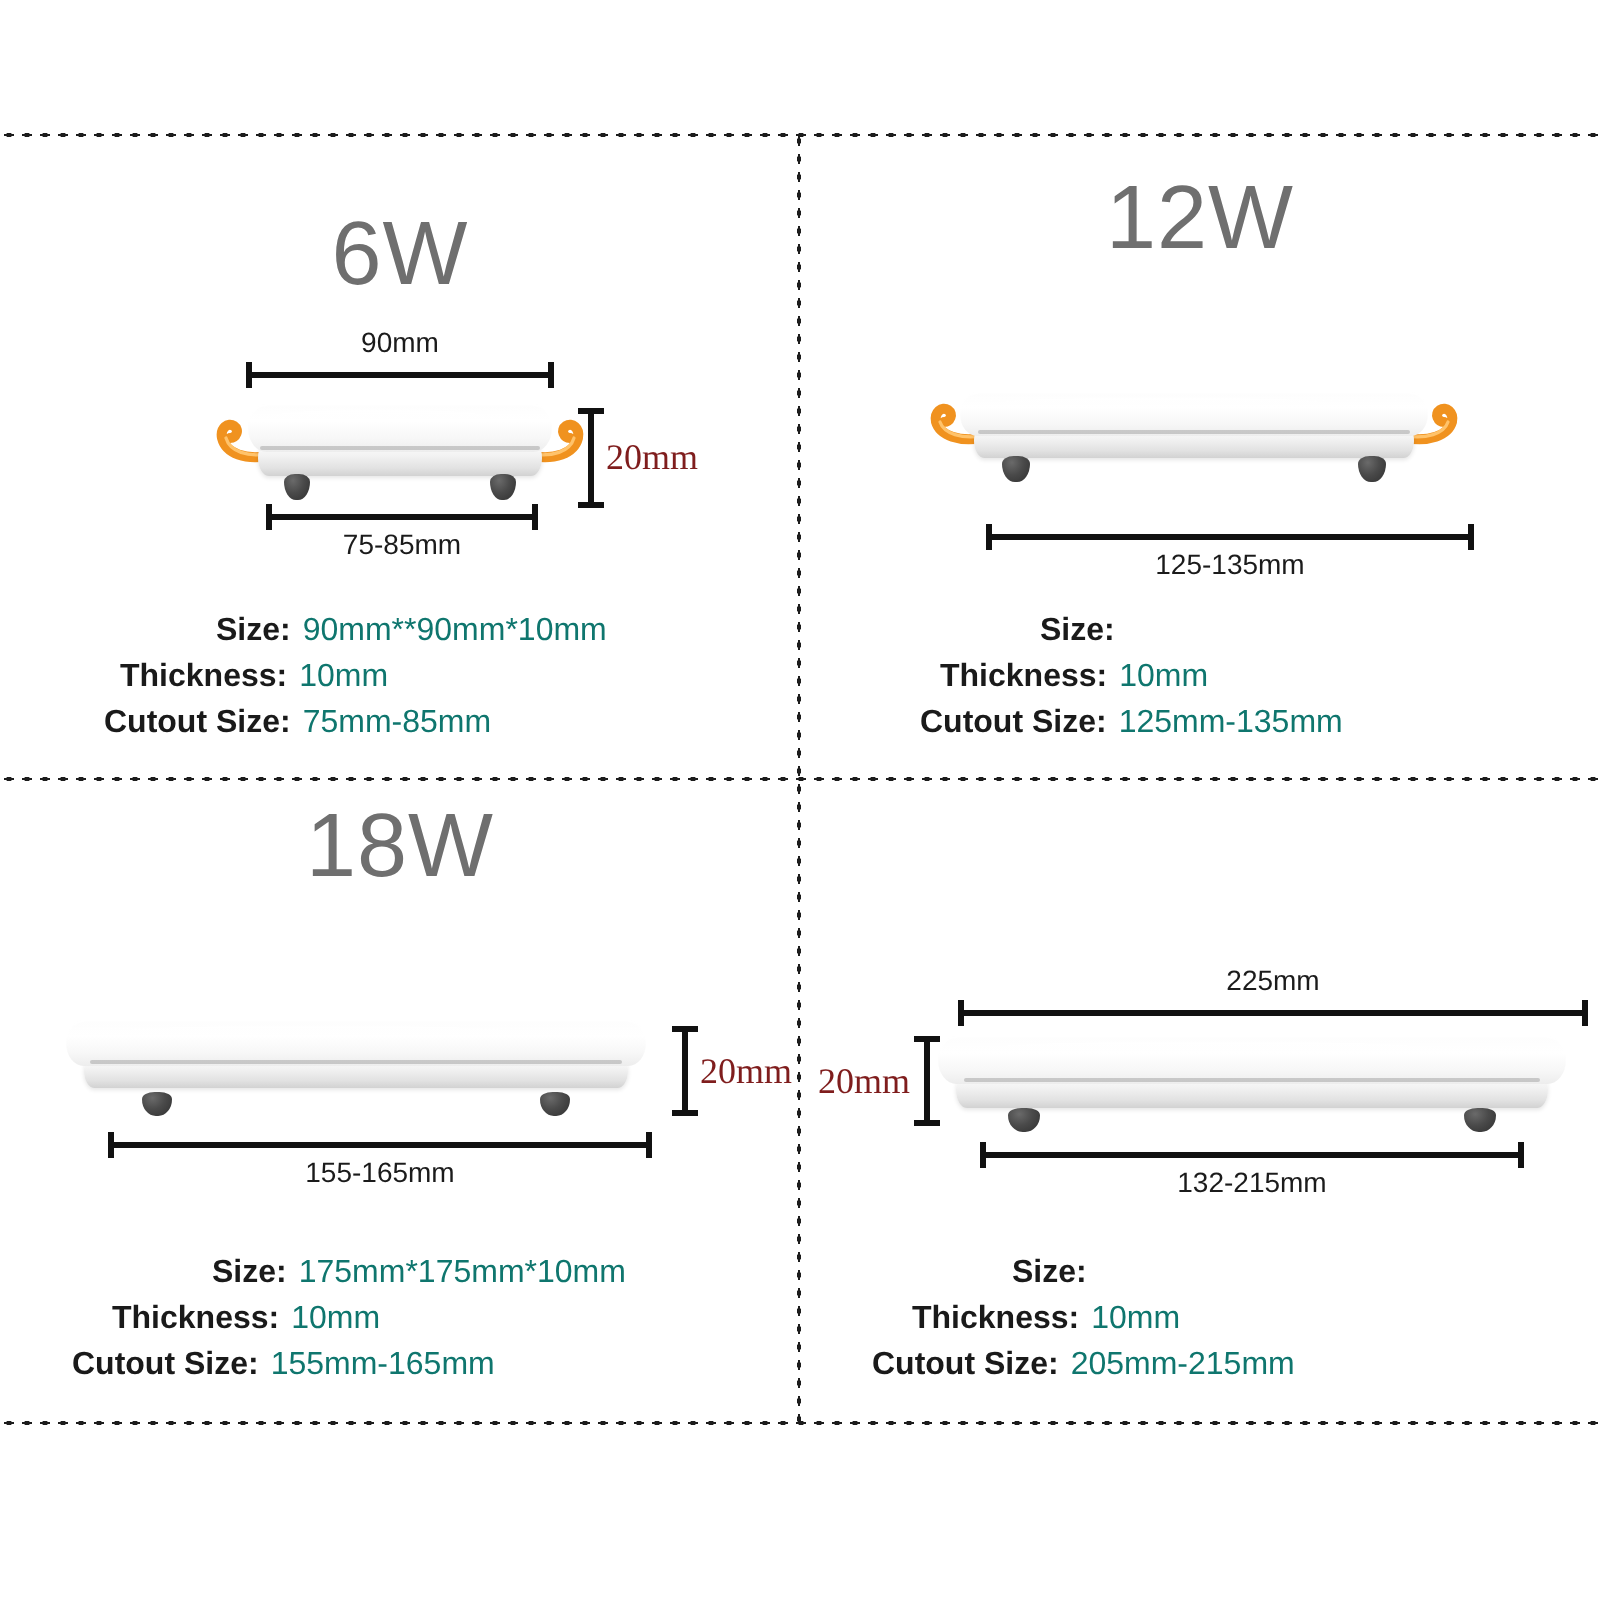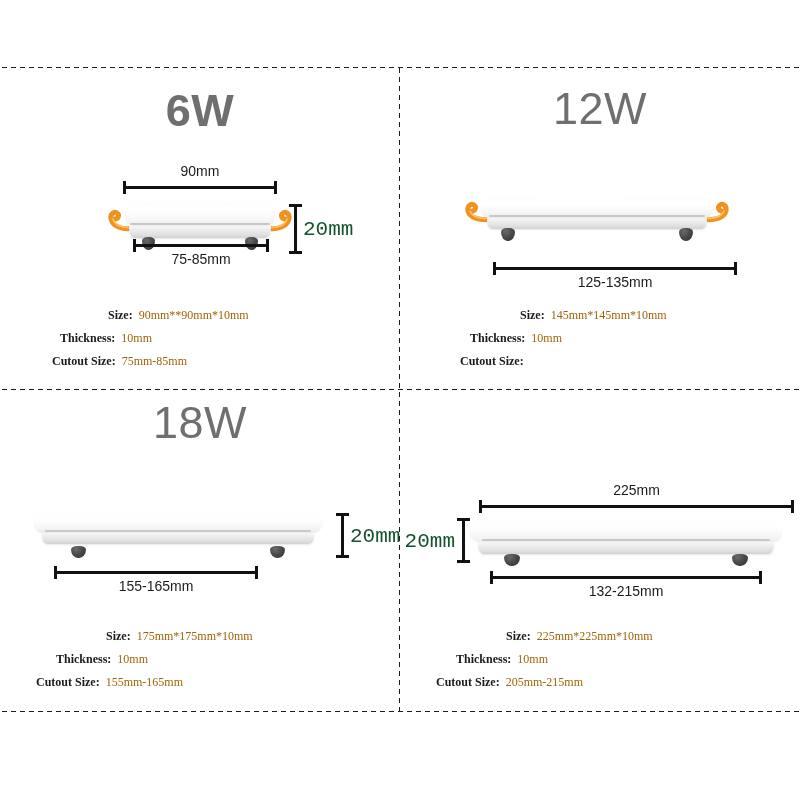--- a/index.html
+++ b/index.html
@@ -175,64 +175,64 @@
     height: 3px;
     width: 13px;
     background: #111111;
   }
   .dim-v .cap.t { top: 0; }
   .dim-v .cap.b { bottom: 0; }
   .dim-v .lbl {
     position: absolute;
     top: 50%;
     transform: translateY(-50%);
-    font-size: 21px;
-    color: #14532d;
-    font-family: Liberation Mono, monospace;
+    font-size: 18px;
+    color: #7f1d1d;
+    font-family: Liberation Serif, serif;
     white-space: nowrap;
   }
   .dim-v .lbl.right { left: 14px; }
   .dim-v .lbl.left  { right: 14px; }
 
   
   .specs {
     position: absolute;
-    font-family: Liberation Serif, serif;
-    font-size: 12px;
+    font-family: Liberation Sans, sans-serif;
+    font-size: 16px;
     line-height: 23px;
   }
   .spec-row {
     display: flex;
     justify-content: flex-start;
     white-space: nowrap;
   }
   .spec-key {
     font-weight: bold;
     color: #1a1a1a;
     text-align: right;
     flex: 0 0 auto;
   }
   .spec-val {
-    color: #a16207;
+    color: #0f766e;
     margin-left: 6px;
     flex: 0 0 auto;
   }
 </style>
 </head>
 <body>
 
 <div id="sheet">
 
   <div class="rule-h" style="left:0; top:66px; width:800px;"></div>
   <div class="rule-h" style="left:0; top:710px; width:800px;"></div>
   <div class="rule-h" style="left:0; top:388px; width:800px;"></div>
   <div class="rule-v" style="left:398px; top:66px; height:647px;"></div>
 
   <div class="quad" style="left:0; top:68px;">
-    <div class="q-title" style="top:20px;font-weight:bold;">6W</div>
+    <div class="q-title" style="top:36px;">6W</div>
 
     <div class="dim-h" style="left:123px; top:113px; width:154px;">
       <div class="lbl">90mm</div>
       <div class="bar"></div>
       <div class="cap l"></div>
       <div class="cap r"></div>
     </div>
 
     <div class="fig" style="left:124px; top:134px; width:152px; height:52px;">
       <div class="clip" style="left:-15px; top:6px; width:26px; height:26px;">
@@ -258,21 +258,21 @@
       <div class="foot" style="right:12%; bottom:4px; width:13px; height:13px;"></div>
     </div>
 
     <div class="dim-v" style="left:289px; top:136px; height:50px;">
       <div class="bar"></div>
       <div class="cap t"></div>
       <div class="cap b"></div>
       <div class="lbl right">20mm</div>
     </div>
 
-    <div class="dim-h" style="left:133px; top:171px; width:136px;">
+    <div class="dim-h" style="left:133px; top:184px; width:136px;">
       <div class="bar"></div>
       <div class="cap l"></div>
       <div class="cap r"></div>
       <div class="lbl below">75-85mm</div>
     </div>
 
     <div class="specs" style="left:52px; top:236px; width:316px;">
       <div class="spec-row" style="padding-left:56px;">
         <span class="spec-key">Size:</span>
         <span class="spec-val">90mm**90mm*10mm</span>
@@ -319,28 +319,28 @@
     <div class="dim-h" style="left:93px; top:194px; width:244px;">
       <div class="bar"></div>
       <div class="cap l"></div>
       <div class="cap r"></div>
       <div class="lbl below">125-135mm</div>
     </div>
 
     <div class="specs" style="left:42px; top:236px; width:350px;">
       <div class="spec-row" style="padding-left:78px;">
         <span class="spec-key">Size:</span>
-        <span class="spec-val">145mm*145mm*10mm</span>
       </div>
       <div class="spec-row" style="padding-left:28px;">
         <span class="spec-key">Thickness:</span>
         <span class="spec-val">10mm</span>
       </div>
       <div class="spec-row" style="padding-left:18px;">
         <span class="spec-key">Cutout Size:</span>
+        <span class="spec-val">125mm-135mm</span>
       </div>
     </div>
   </div>
 
   <div class="quad" style="left:0; top:390px;">
     <div class="q-title" style="top:10px;">18W</div>
 
 
     <div class="fig" style="left:33px; top:120px; width:290px; height:50px;">
       <div class="clip" style="left:7px; top:4px; width:22px; height:18px;">
@@ -366,21 +366,21 @@
       <div class="foot" style="right:13%; bottom:2px; width:15px; height:12px;"></div>
     </div>
 
     <div class="dim-v" style="left:336px; top:123px; height:45px;">
       <div class="bar"></div>
       <div class="cap t"></div>
       <div class="cap b"></div>
       <div class="lbl right">20mm</div>
     </div>
 
-    <div class="dim-h" style="left:54px; top:176px; width:204px;">
+    <div class="dim-h" style="left:54px; top:176px; width:272px;">
       <div class="bar"></div>
       <div class="cap l"></div>
       <div class="cap r"></div>
       <div class="lbl below">155-165mm</div>
     </div>
 
     <div class="specs" style="left:28px; top:235px; width:344px;">
       <div class="spec-row" style="padding-left:78px;">
         <span class="spec-key">Size:</span>
         <span class="spec-val">175mm*175mm*10mm</span>
@@ -439,21 +439,20 @@
     <div class="dim-h" style="left:90px; top:181px; width:272px;">
       <div class="bar"></div>
       <div class="cap l"></div>
       <div class="cap r"></div>
       <div class="lbl below">132-215mm</div>
     </div>
 
     <div class="specs" style="left:28px; top:235px; width:344px;">
       <div class="spec-row" style="padding-left:78px;">
         <span class="spec-key">Size:</span>
-        <span class="spec-val">225mm*225mm*10mm</span>
       </div>
       <div class="spec-row" style="padding-left:28px;">
         <span class="spec-key">Thickness:</span>
         <span class="spec-val">10mm</span>
       </div>
       <div class="spec-row" style="padding-left:8px;">
         <span class="spec-key">Cutout Size:</span>
         <span class="spec-val">205mm-215mm</span>
       </div>
     </div>

